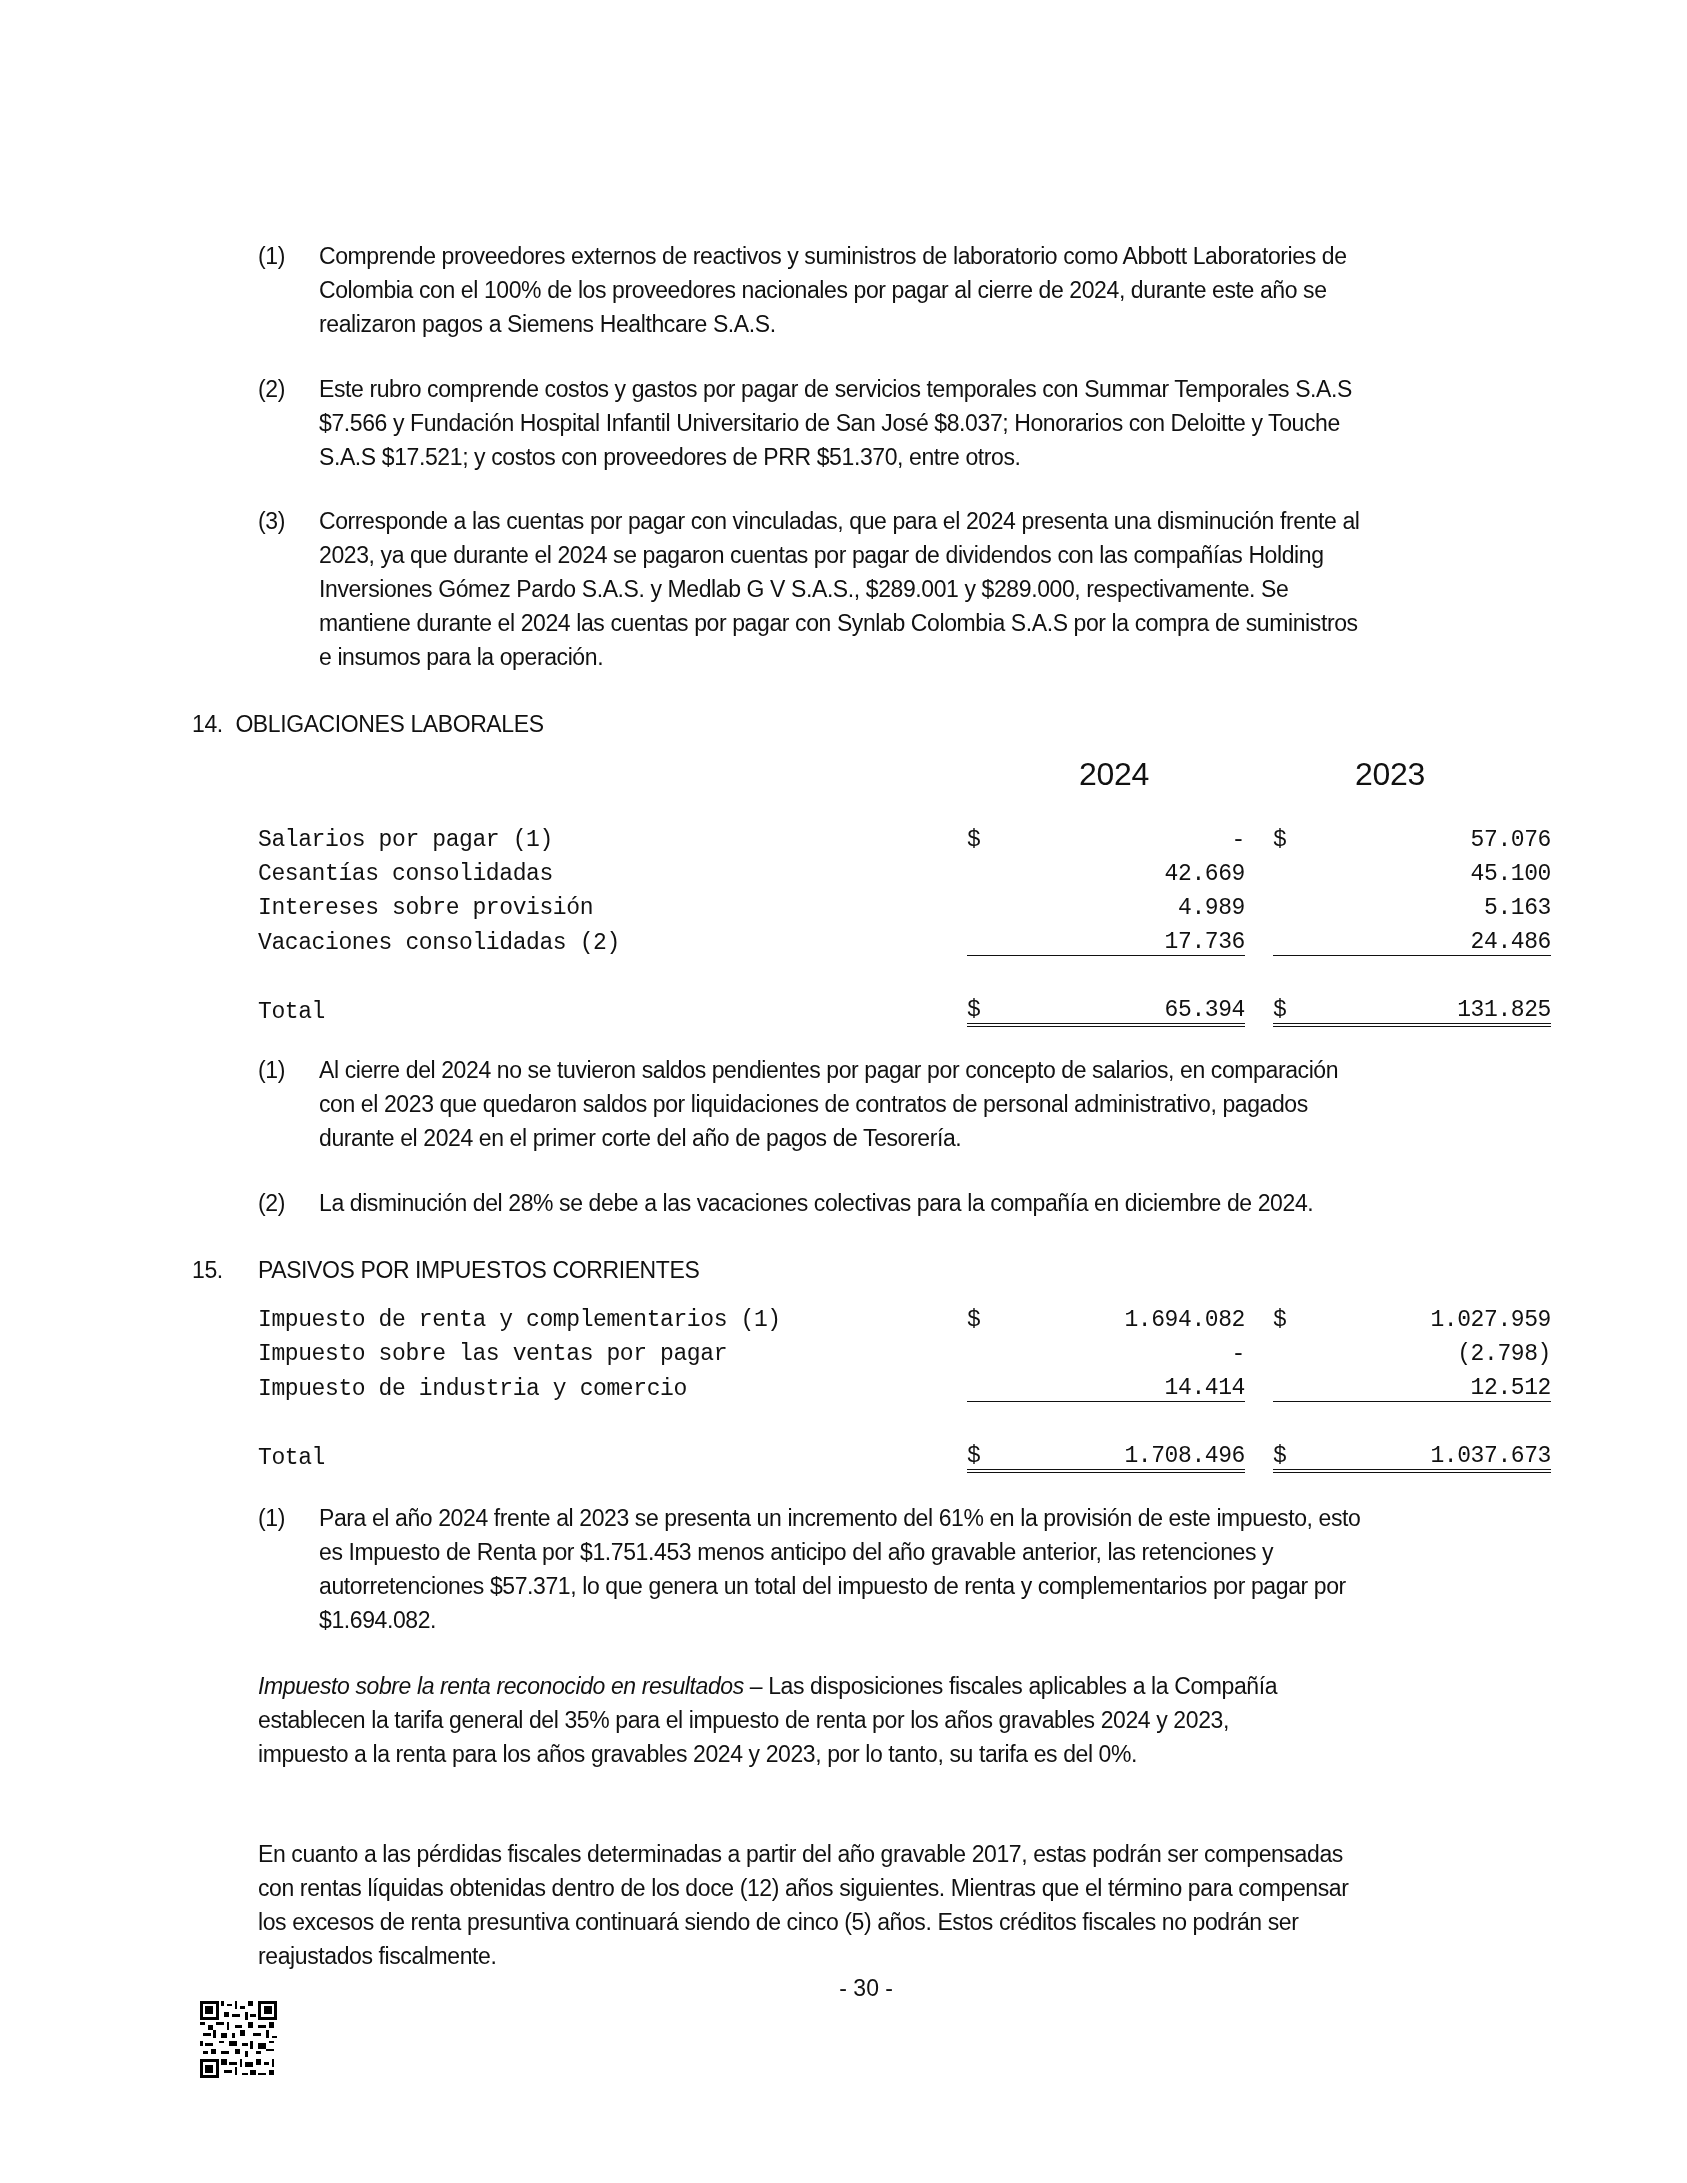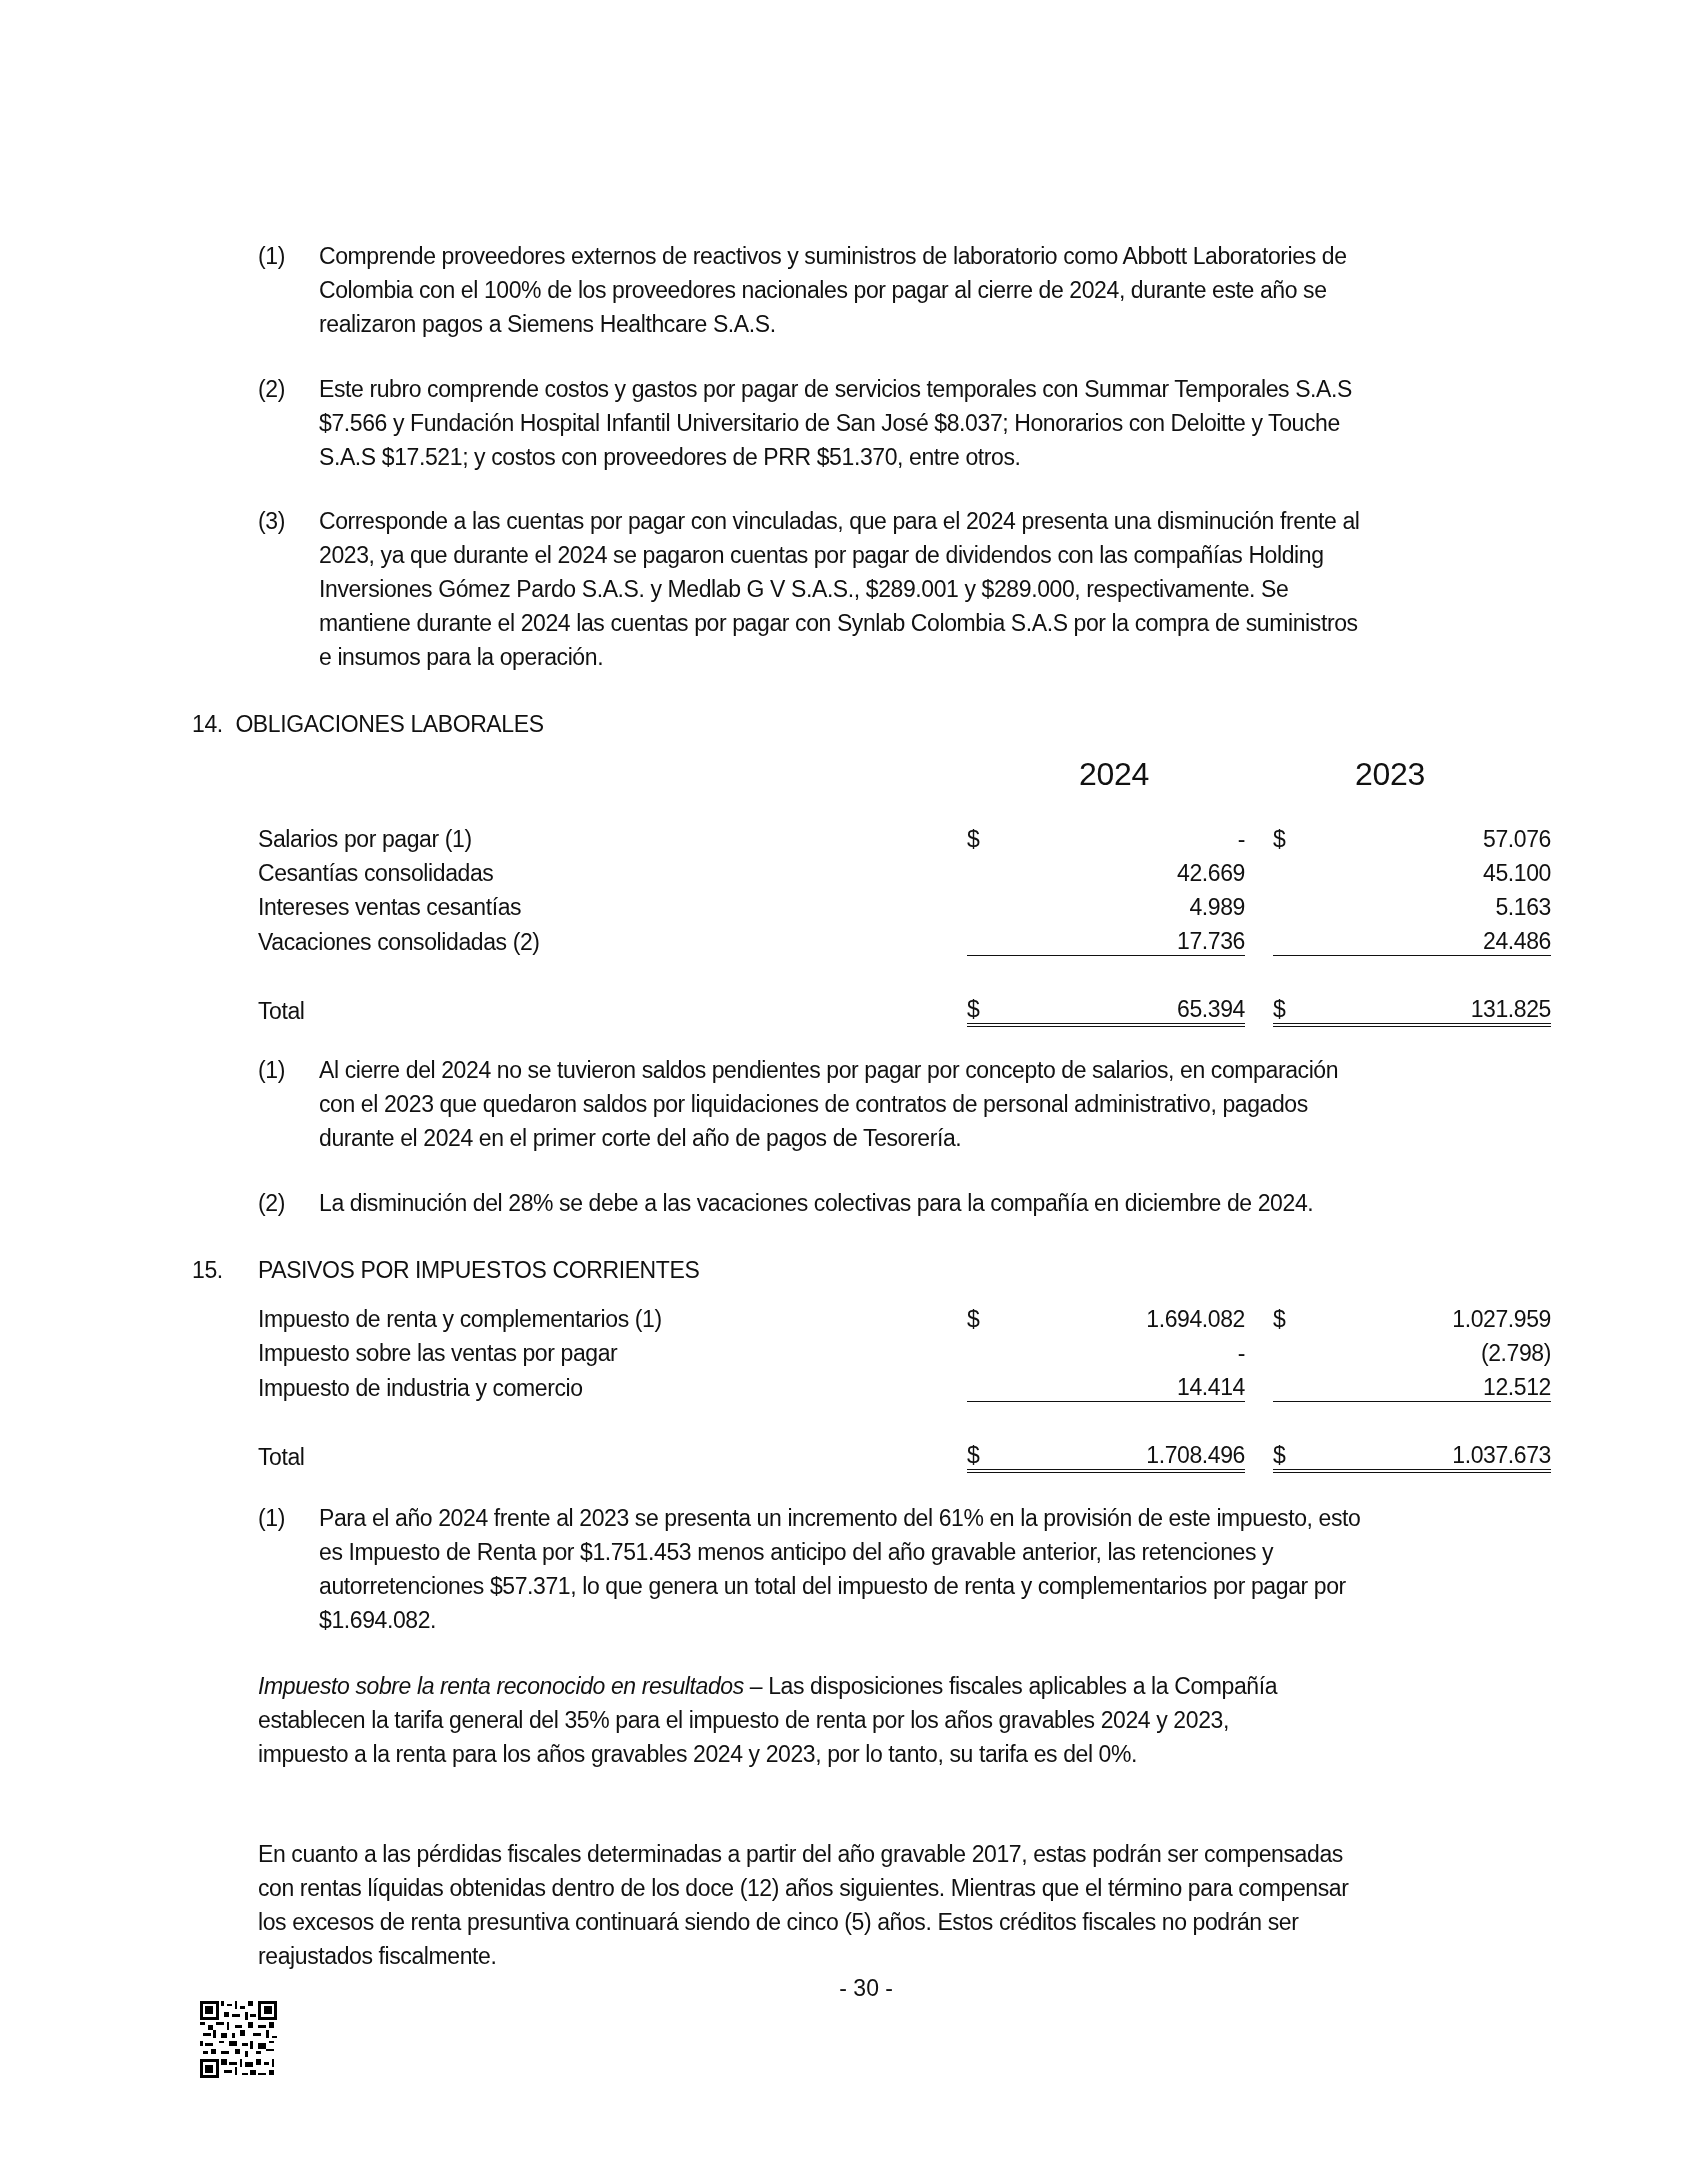--- a/index.html
+++ b/index.html
@@ -11,21 +11,21 @@
   .txt { font-size: 23px; line-height: 34px; letter-spacing: -0.4px; }
   .note { position: absolute; left: 258px; width: 1244px; }
   .note .num { position: absolute; left: 0; top: 0; }
   .note .body { margin-left: 61px; }
   .heading { position: absolute; font-size: 23px; line-height: 34px; letter-spacing: -0.4px; }
   .heading .hnum { position: absolute; left: 0; }
   .para { position: absolute; left: 258px; width: 1244px; }
   .para i { font-style: italic; }
 
   table.fin { position: absolute; left: 258px; border-collapse: collapse; }
-  table.fin td { padding: 0; height: 34px; font-size: 23px; letter-spacing: -0.4px; vertical-align: bottom; }
+  table.fin td { padding: 0; height: 34px; font-size: 23px; letter-spacing: -0.4px; vertical-align: bottom; font-family: Liberation Mono, monospace; }
   td.label { width: 709px; }
   td.cur { width: 40px; text-align: left; padding-left: 0; }
   td.val { width: 238px; text-align: right; }
   td.gap { width: 28px; }
   tr.under td.cur, tr.under td.val { border-bottom: 1.3px solid #111; }
   tr.total td.cur, tr.total td.val { border-bottom: 4px double #111; }
   .yearhdr { position: absolute; font-size: 32px; font-weight: normal; letter-spacing: -0.3px; margin-left: 20px; }
 
   .pagenum { position: absolute; left: 794px; top: 1975px; width: 99px; text-align: right; font-size: 23px; }
   .qr { position: absolute; left: 200px; top: 2001px; width: 77px; height: 77px; }
@@ -84,21 +84,21 @@
     </tr>
     <tr>
       <td class="label">Cesantías consolidadas</td>
       <td class="cur"></td>
       <td class="val">42.669</td>
       <td class="gap"></td>
       <td class="cur"></td>
       <td class="val">45.100</td>
     </tr>
     <tr>
-      <td class="label">Intereses ventas cesantías</td>
+      <td class="label">Intereses sobre provisión</td>
       <td class="cur"></td>
       <td class="val">4.989</td>
       <td class="gap"></td>
       <td class="cur"></td>
       <td class="val">5.163</td>
     </tr>
     <tr class="under">
       <td class="label">Vacaciones consolidadas (2)</td>
       <td class="cur"></td>
       <td class="val">17.736</td>

